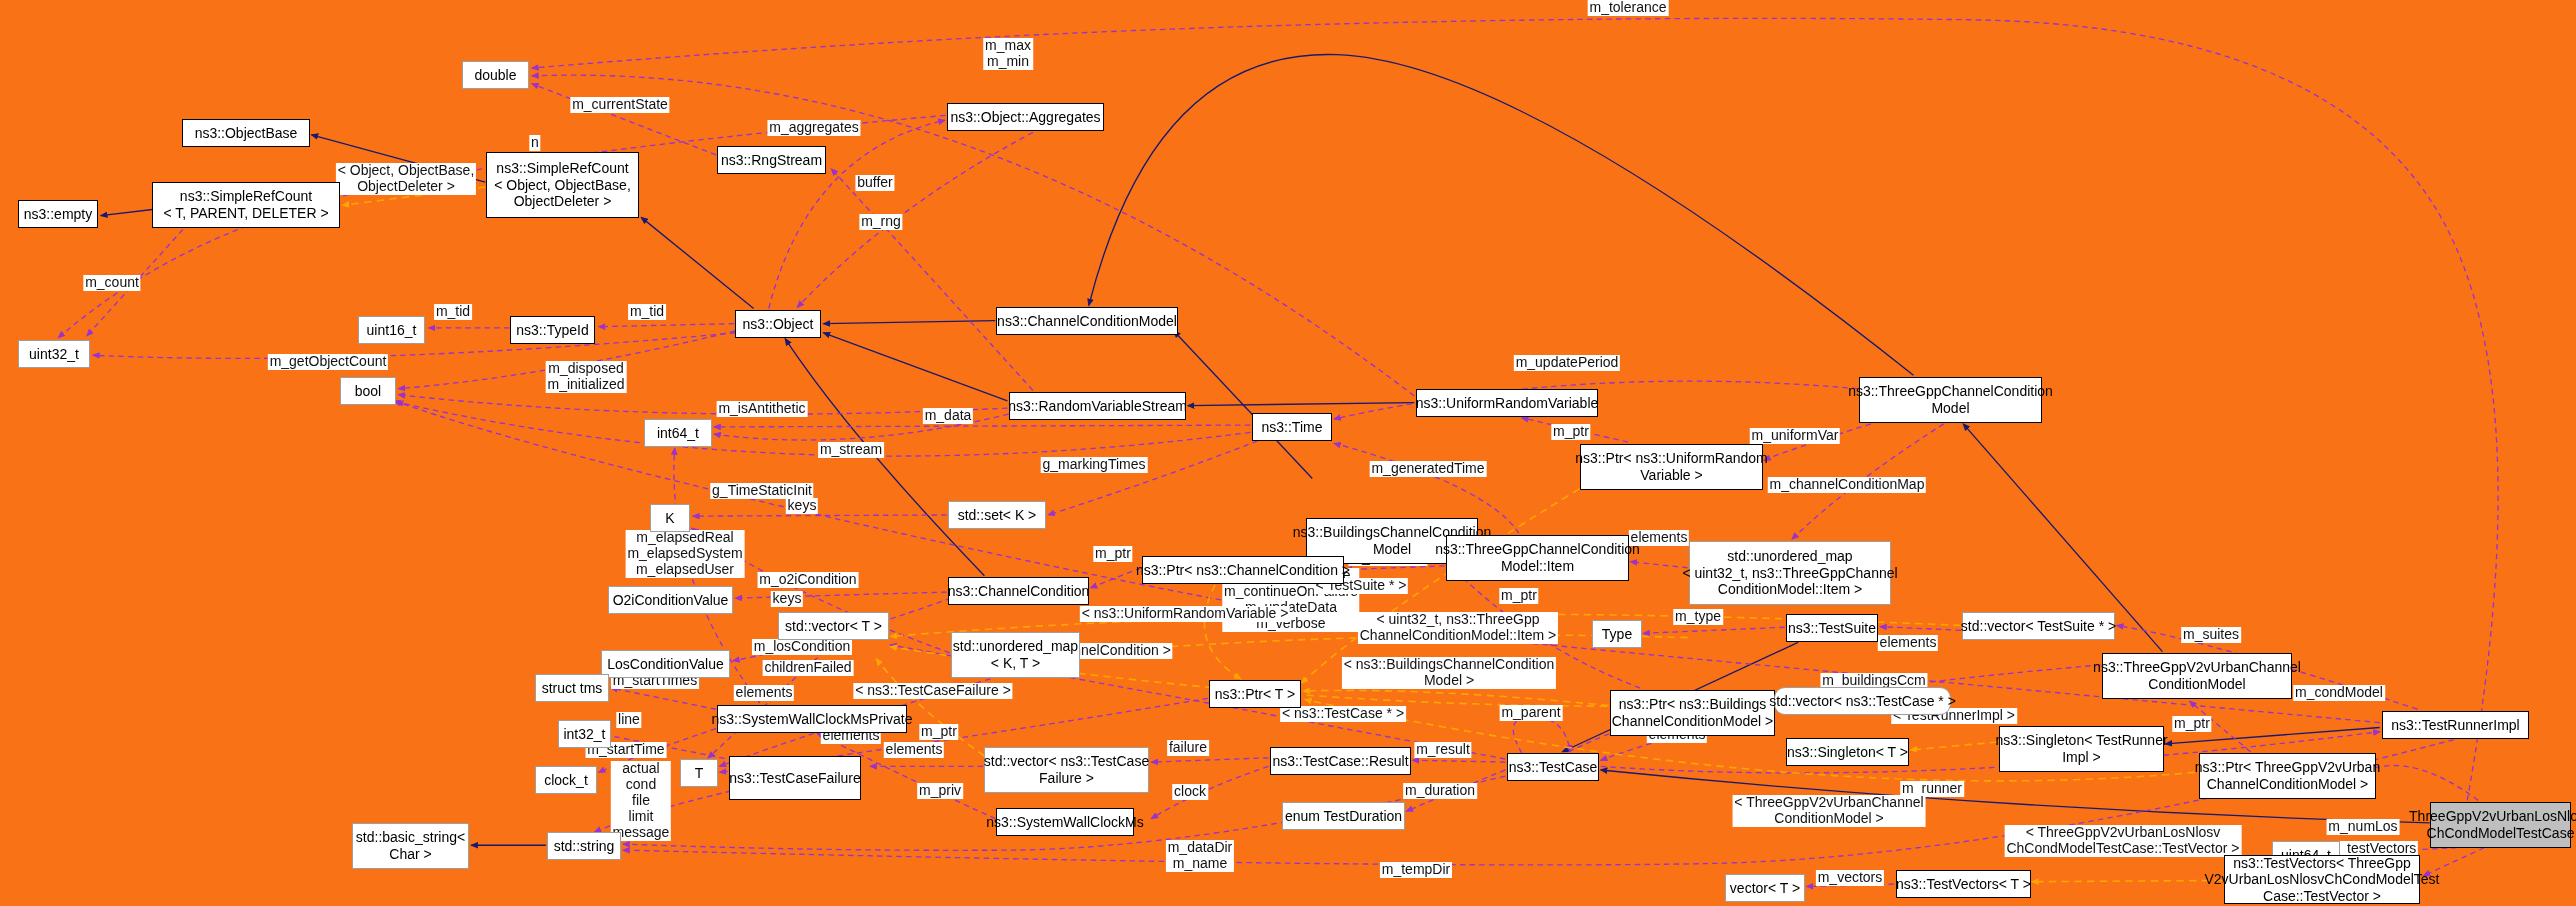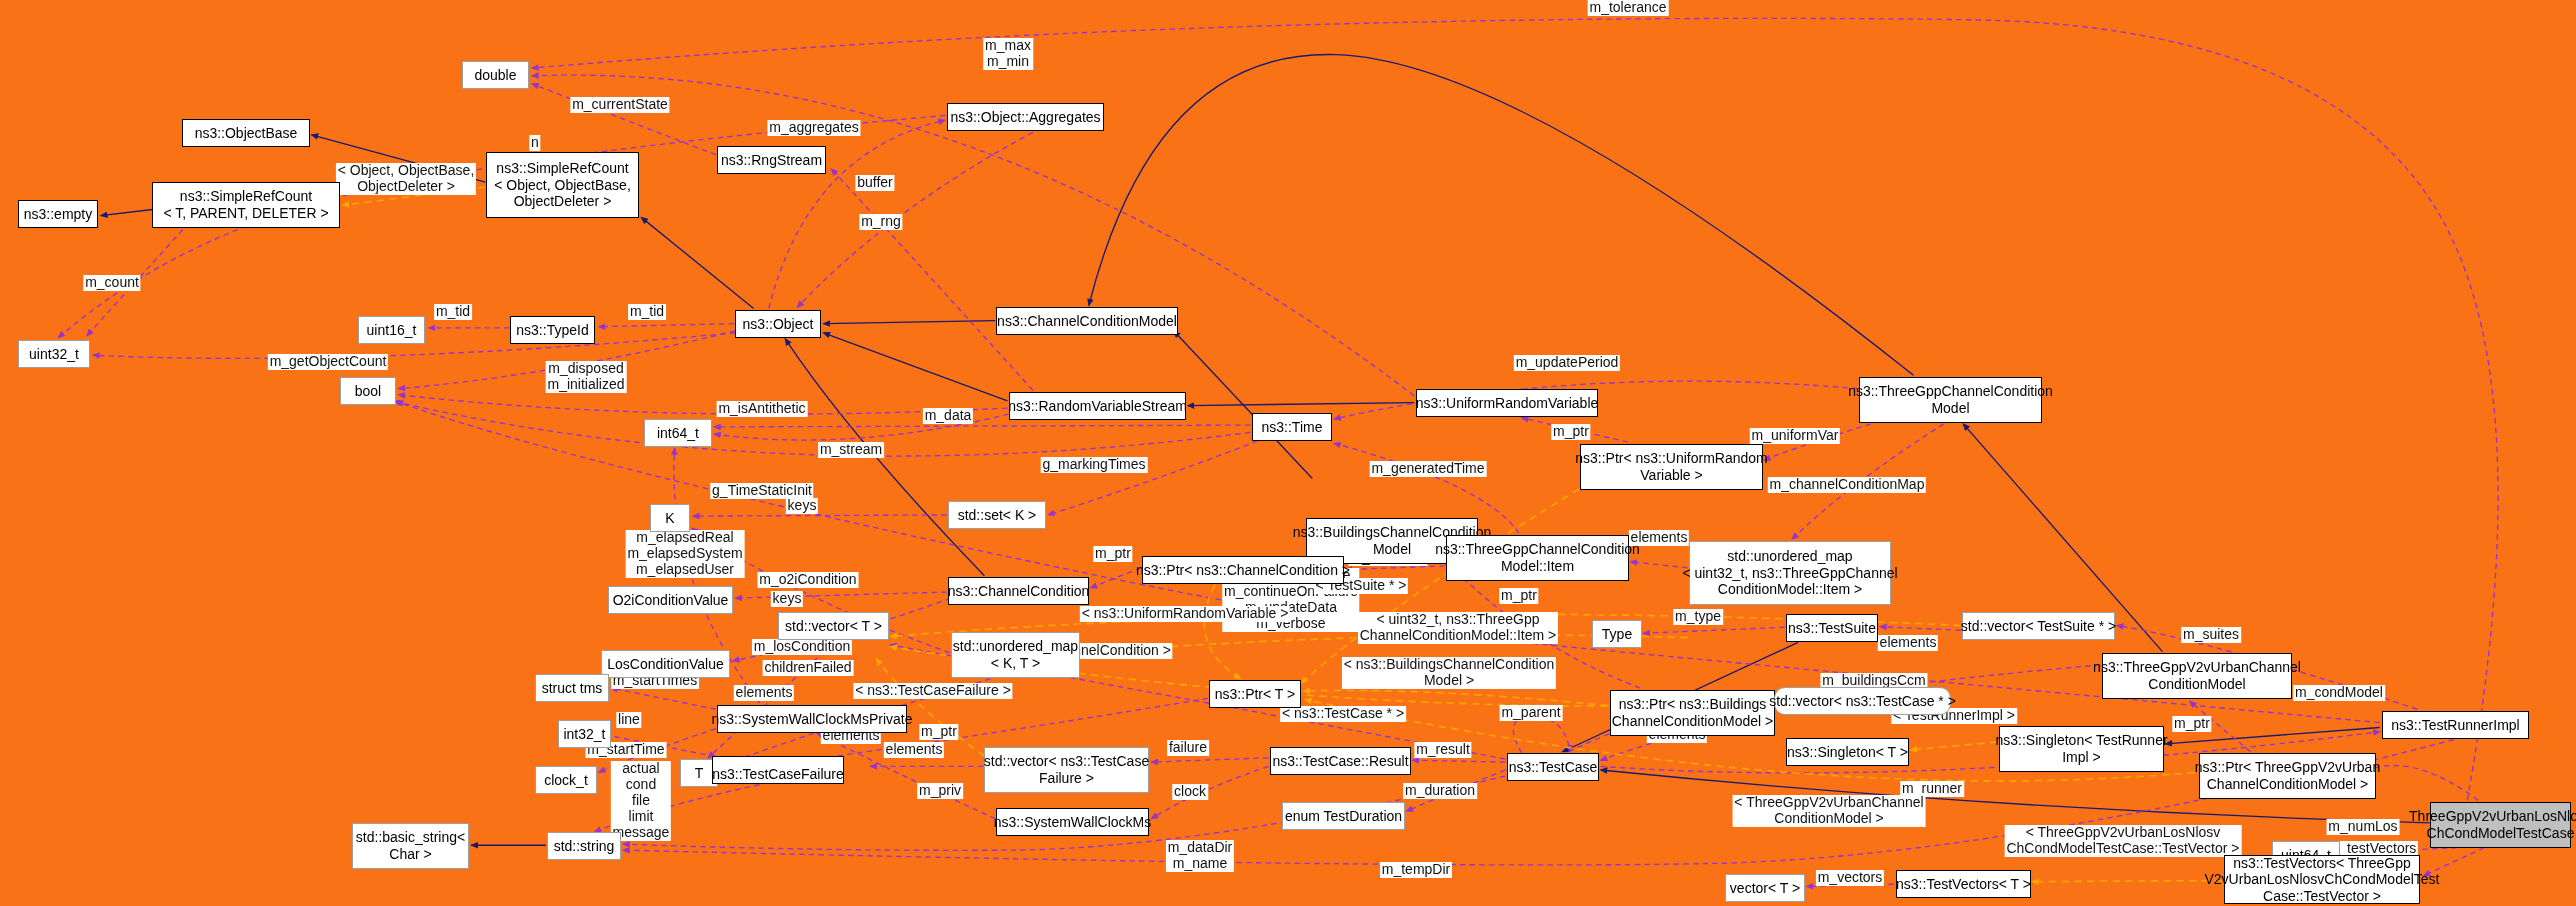--- a/index.html
+++ b/index.html
@@ -479,28 +479,28 @@
       </div>
       <div class="node plain" style="left: 535px; top: 720px; width: 53px; height: 28px; margin-left: 23px;">
         <div>int32_t</div>
       </div>
       <div class="node plain" style="left: 535px; top: 766px; width: 62px; height: 28px;">
         <div>clock_t</div>
       </div>
       <div class="node class" style="left: 717px; top: 705px; width: 190px; height: 28px;">
         <div>ns3::SystemWallClockMsPrivate</div>
       </div>
-      <div class="node class" style="left: 712px; top: 756px; width: 132px; height: 28px; justify-content: flex-end;">
+      <div class="node class" style="left: 729px; top: 756px; width: 132px; height: 44px;">
         <div>ns3::TestCaseFailure</div>
       </div>
       <div class="node plain" style="left: 984px; top: 747px; width: 165px; height: 46px;">
         <div>std::vector&lt; ns3::TestCase</div>
         <div>Failure &gt;</div>
       </div>
-      <div class="node class" style="left: 996px; top: 808px; width: 153px; height: 28px;">
+      <div class="node class" style="left: 996px; top: 808px; width: 138px; height: 28px;">
         <div>ns3::SystemWallClockMs</div>
       </div>
       <div class="node class" style="left: 1270px; top: 747px; width: 141px; height: 28px;">
         <div>ns3::TestCase::Result</div>
       </div>
       <div class="node plain" style="left: 1282px; top: 802px; width: 123px; height: 28px;">
         <div>enum TestDuration</div>
       </div>
       <div class="node class" style="left: 1507px; top: 753px; width: 92px; height: 28px;">
         <div>ns3::TestCase</div>

